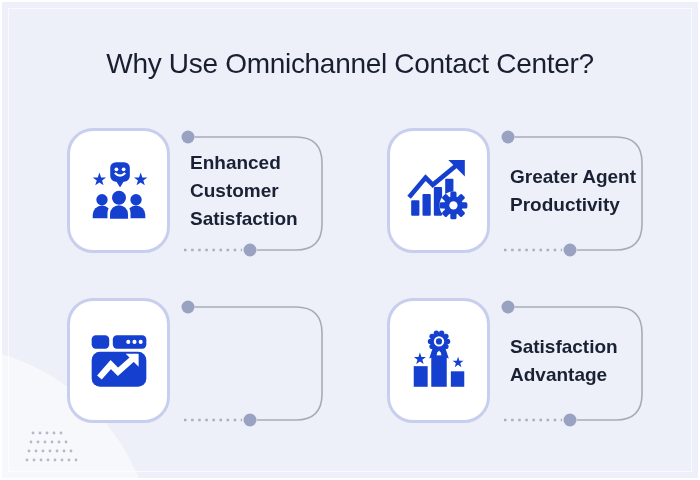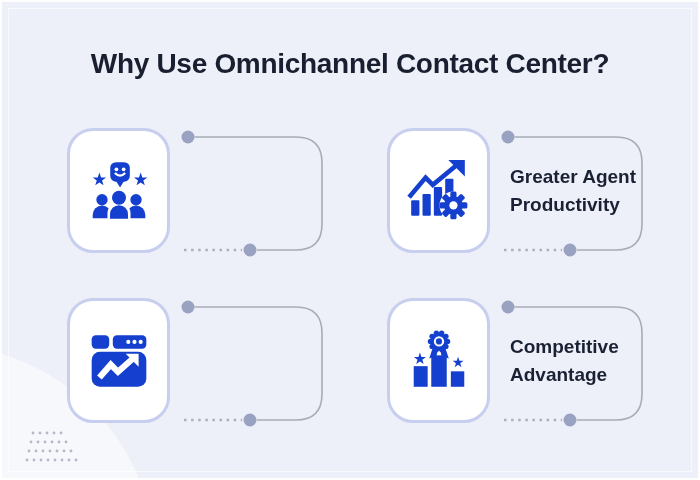--- a/index.html
+++ b/index.html
@@ -10,21 +10,21 @@
   }
   .frame-outer{position:absolute;inset:0;border:2px solid rgba(255,255,255,.9);pointer-events:none;z-index:5;}
   .frame-inner{position:absolute;inset:8px;border:1.5px solid rgba(255,255,255,.65);pointer-events:none;z-index:5;}
   .bg-blob{
     position:absolute;left:-275px;top:345px;width:430px;height:430px;
     border-radius:50%;background:rgba(255,255,255,.5);z-index:0;
   }
   .dot-grid{position:absolute;left:21px;top:429px;z-index:1;}
   .page-title{
     position:absolute;left:0;top:48px;width:700px;text-align:center;
-    font-size:28px;font-weight:bold;letter-spacing:-0.3px;color:#191f30;z-index:2;
+    font-size:28px;font-weight:normal;letter-spacing:-0.3px;color:#191f30;z-index:2;
   }
   .feature{position:absolute;width:270px;height:132px;z-index:2;}
   .card{
     position:absolute;left:0;top:0;width:103px;height:125px;box-sizing:border-box;
     background:#ffffff;border:3.5px solid #c8cfee;border-radius:26px;
     display:flex;align-items:center;justify-content:center;
   }
   .connector{position:absolute;left:105px;top:0;width:165px;height:132px;overflow:visible;}
   .cline{fill:none;stroke:#a7acb8;stroke-width:1.6;}
   .cdot{fill:#99a2c0;}
@@ -95,20 +95,21 @@
       <circle cx="32" cy="38.5" r="6.8" fill="#1540cf"></circle>
       <path d="M23.3 59 v-4.6 a8.7 8.7 0 0 1 17.4 0 v4.6 z" fill="#1540cf"></path>
     </svg>
   </div>
   <svg class="connector">
     <circle class="cdot" cx="16" cy="9" r="6.5"></circle>
     <path class="cline" d="M22.5 9 H124 Q150 9 150 35 V96 Q150 122 124 122 H85"></path>
     <line class="dashline" x1="12" y1="122" x2="70" y2="122"></line>
     <circle class="cdot" cx="78" cy="122" r="6.5"></circle>
   </svg>
+  <div class="label">Enhanced Customer Satisfaction</div>
 </div>
 
 <div class="feature" style="left:387px;top:128px">
   <div class="card">
     <svg class="ic" width="66" height="66" viewBox="0 0 64 64">
       <g fill="#1540cf">
         <rect x="5" y="41" width="8" height="15" rx="1"></rect>
         <rect x="16" y="35" width="8" height="21" rx="1"></rect>
         <rect x="27" y="28" width="8" height="28" rx="1"></rect>
         <rect x="38" y="20" width="8" height="36" rx="1"></rect>
@@ -192,17 +193,17 @@
       <circle cx="32" cy="13" r="5" fill="#ffffff"></circle>
       <circle cx="32" cy="13" r="3" fill="#1540cf"></circle>
     </svg>
   </div>
   <svg class="connector">
     <circle class="cdot" cx="16" cy="9" r="6.5"></circle>
     <path class="cline" d="M22.5 9 H124 Q150 9 150 35 V96 Q150 122 124 122 H85"></path>
     <line class="dashline" x1="12" y1="122" x2="70" y2="122"></line>
     <circle class="cdot" cx="78" cy="122" r="6.5"></circle>
   </svg>
-  <div class="label">Competitive Advantage</div>
+  <div class="label">Satisfaction Advantage</div>
 </div>
 
 <div class="frame-outer"></div>
 <div class="frame-inner"></div>
 
 </body></html>

